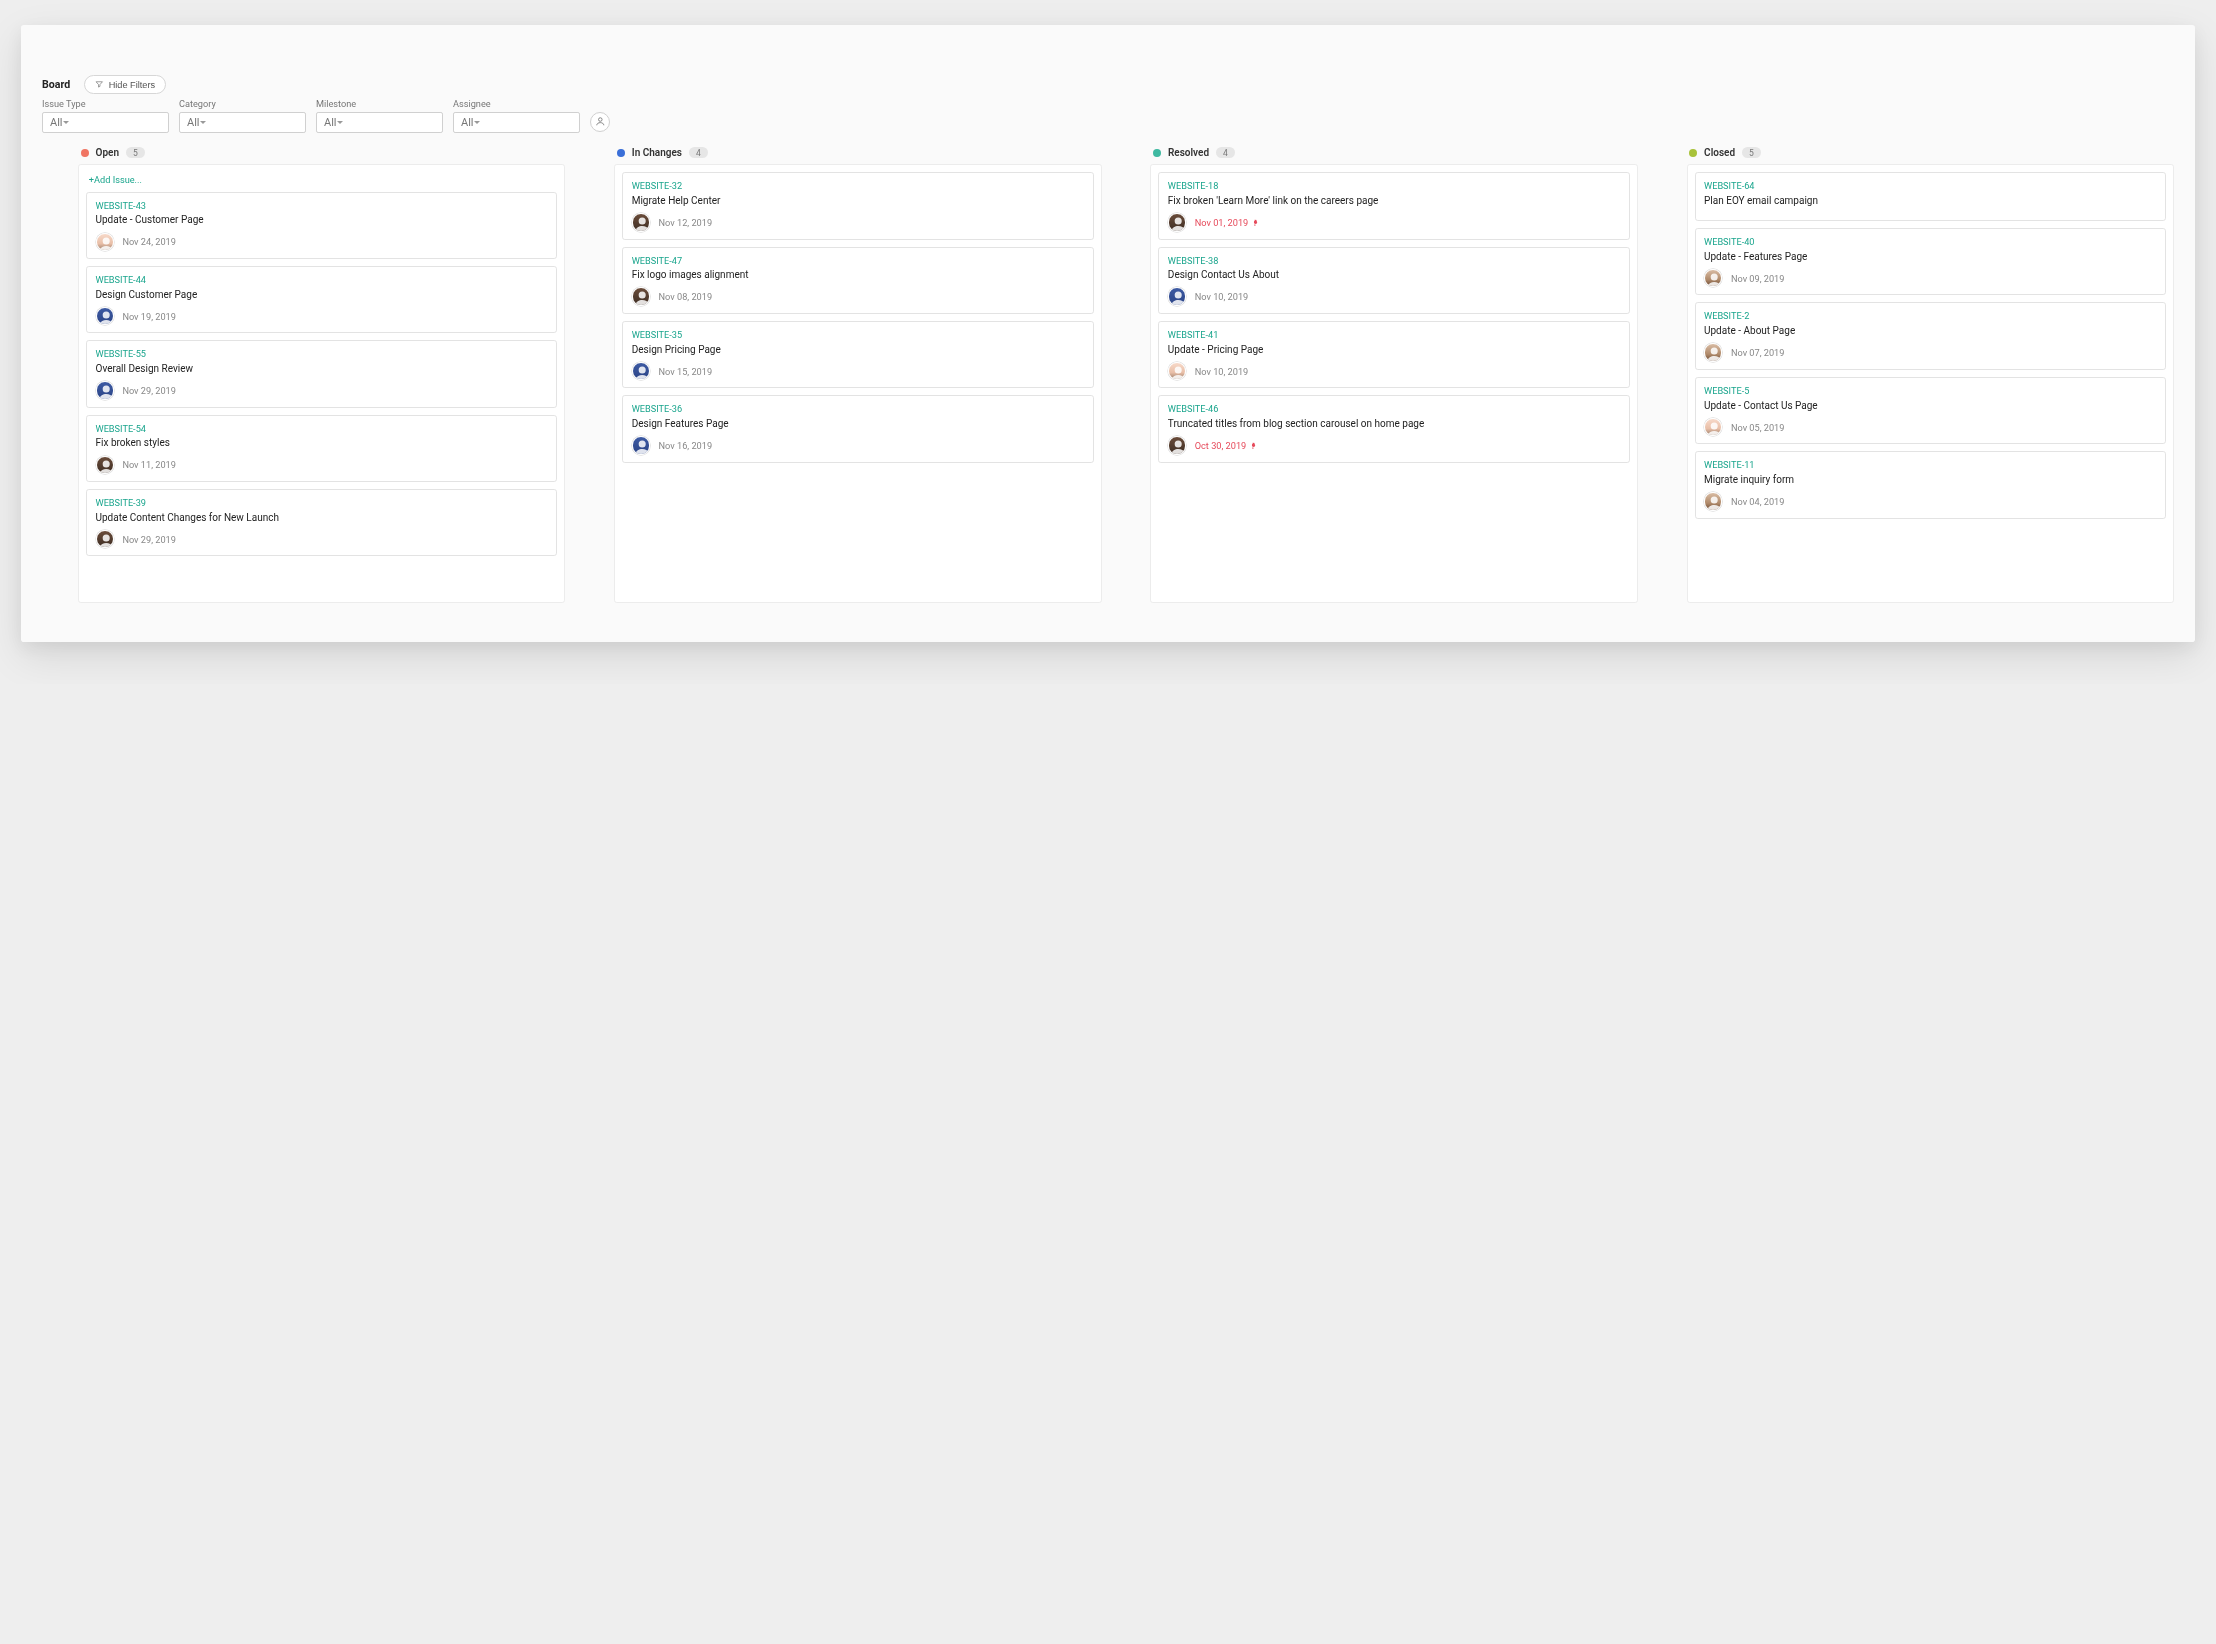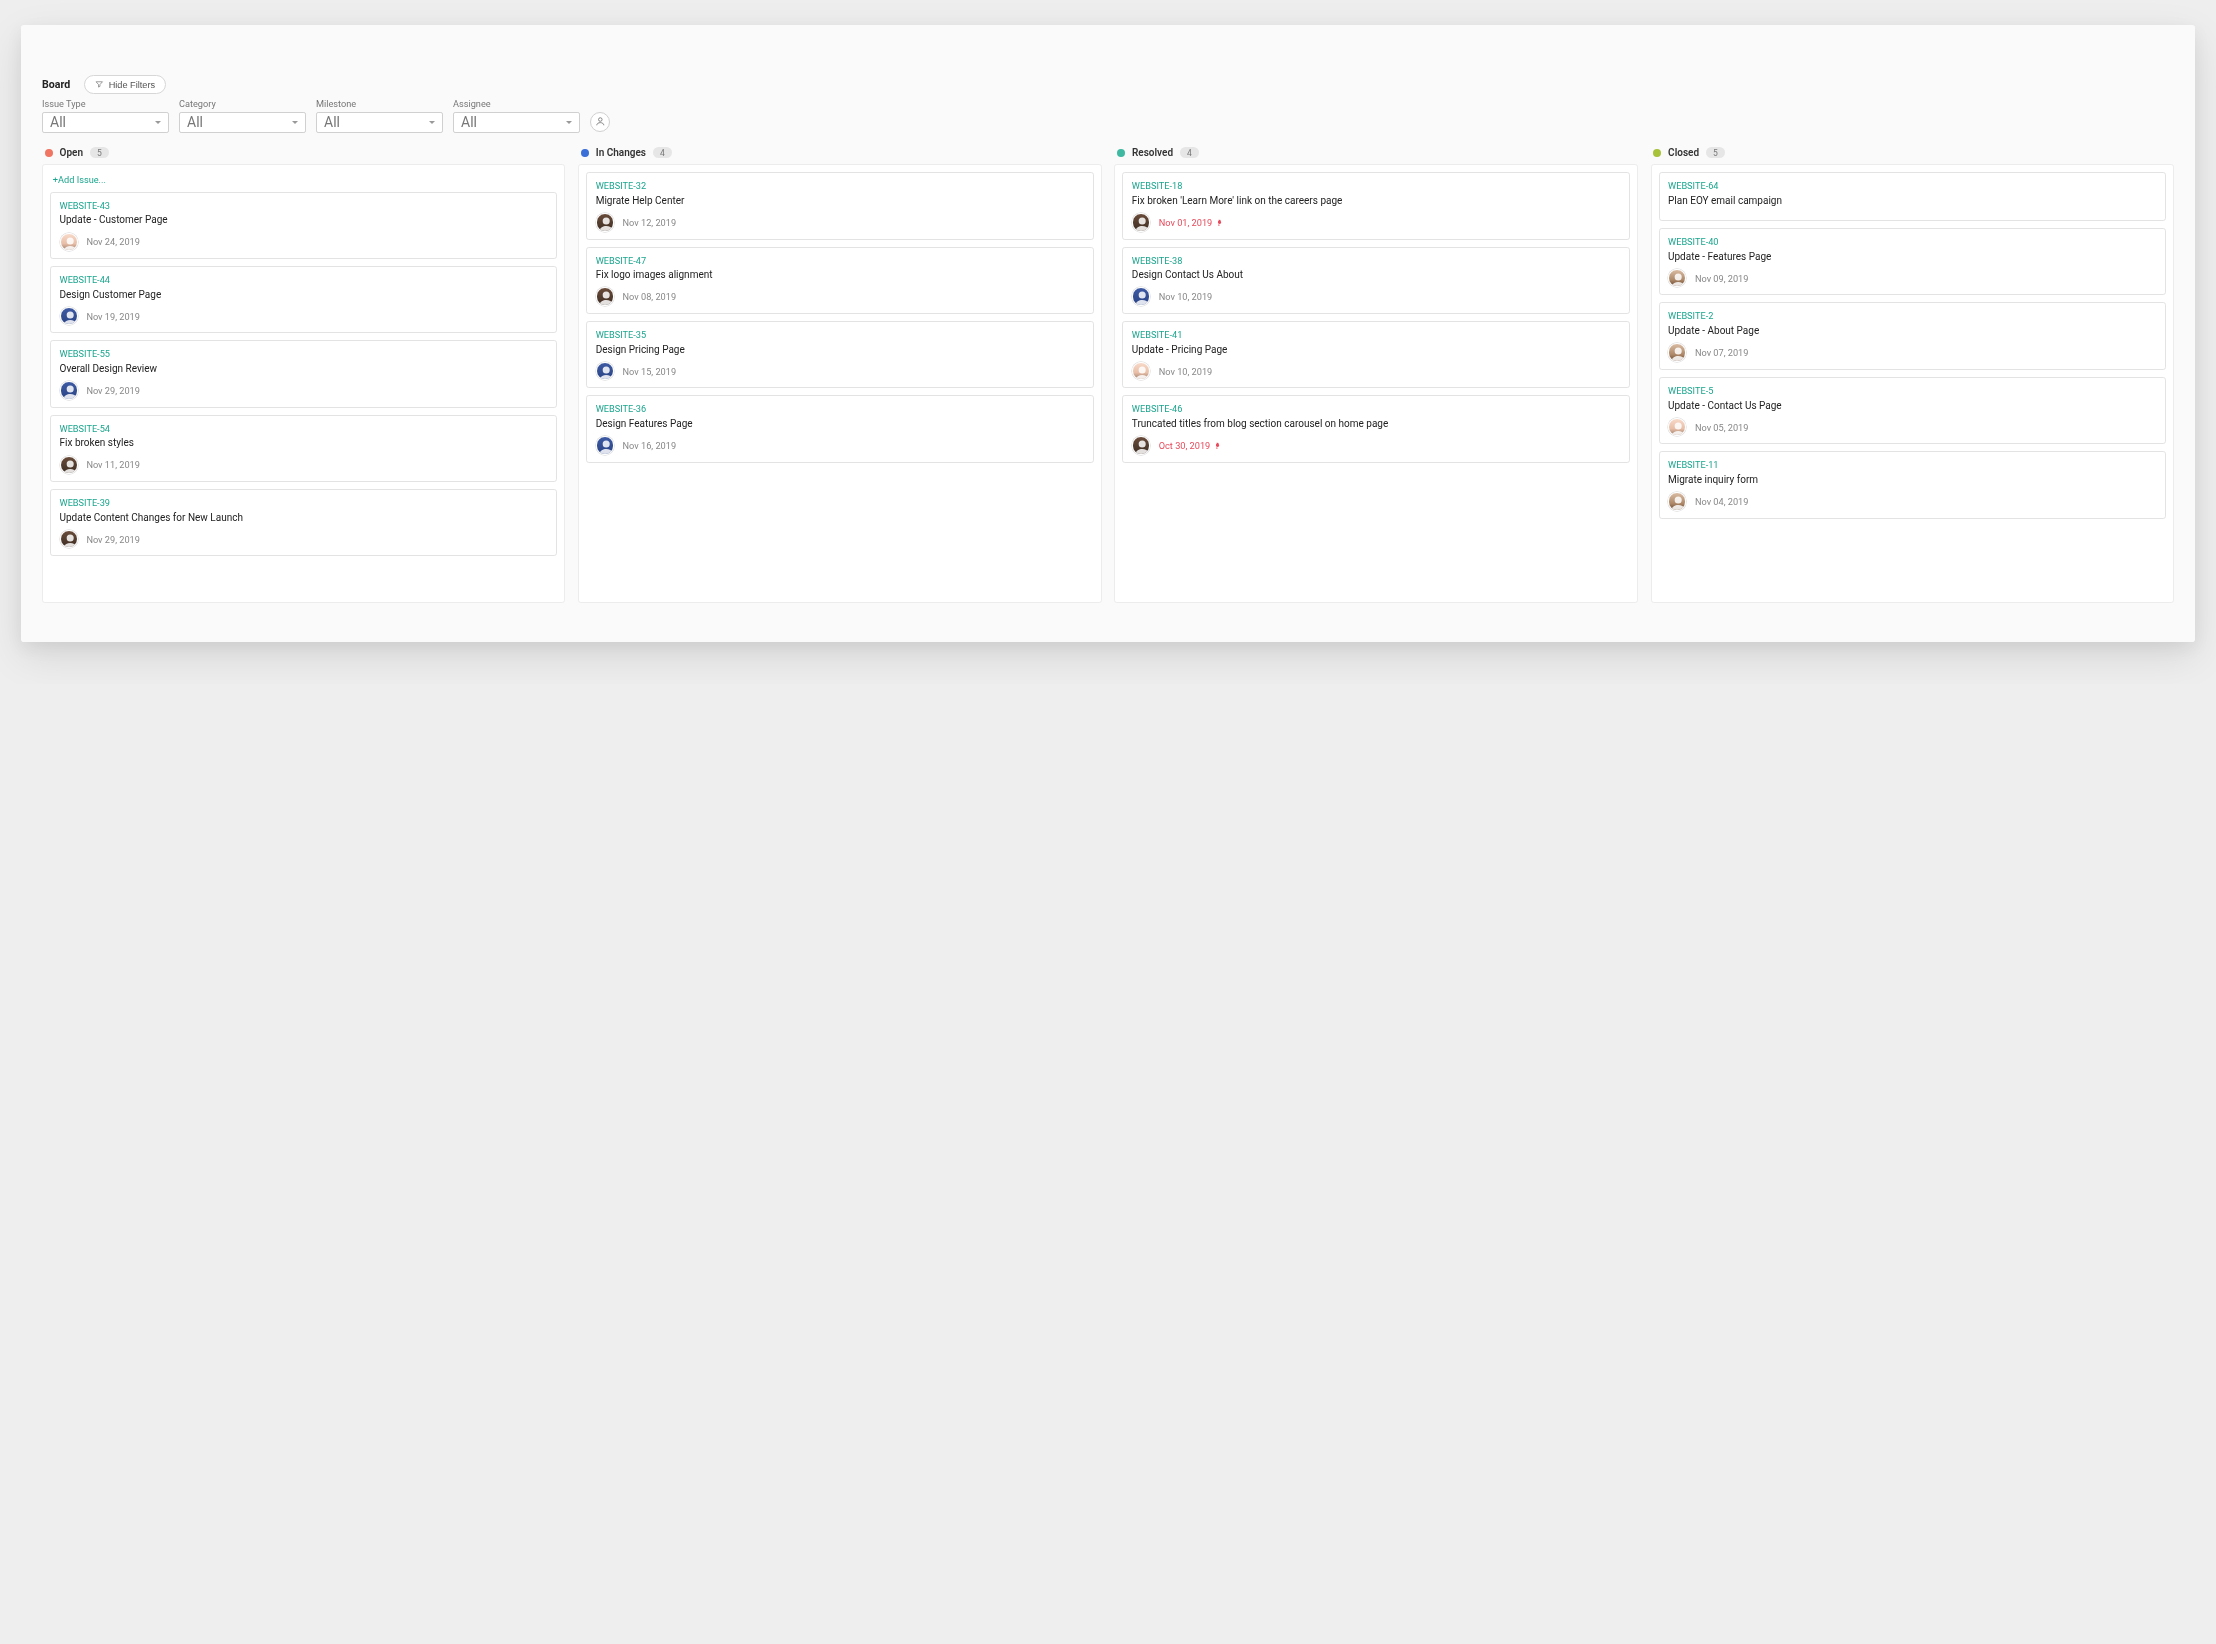--- a/index.html
+++ b/index.html
@@ -53,23 +53,22 @@
   .filter-col { display: flex; flex-direction: column; gap: 2.8px; }
   .filter-label { font-size: 9.2px; color: #777; }
   .select {
     width: 127px;
     height: 21px;
     border: 0.7px solid #d0d0d0;
     border-radius: 2.1px;
     background: #fff;
     display: flex;
     align-items: center;
-    justify-content: space-between;
     padding: 0 7px;
-    font-size: 14px;
+    font-size: 11px;
     color: #777;
     cursor: pointer;
   }
   .select .caret {
     width: 0; height: 0;
     border-left: 3.5px solid transparent;
     border-right: 3.5px solid transparent;
     border-top: 3.5px solid #999;
   }
   .icon-btn {
@@ -88,20 +87,21 @@
     display: flex;
     gap: 12.7px;
     margin-top: 12.7px;
     align-items: stretch;
   }
   .column {
     flex: 1 1 0;
     min-width: 0;
     display: flex;
     flex-direction: column;
+    margin-left: 36px;
   }
   .col-header {
     display: flex;
     align-items: center;
     gap: 7px;
     padding: 1.4px 2.8px 5.7px 2.8px;
   }
   .dot {
     width: 7.8px; height: 7.8px; border-radius: 50%;
   }

